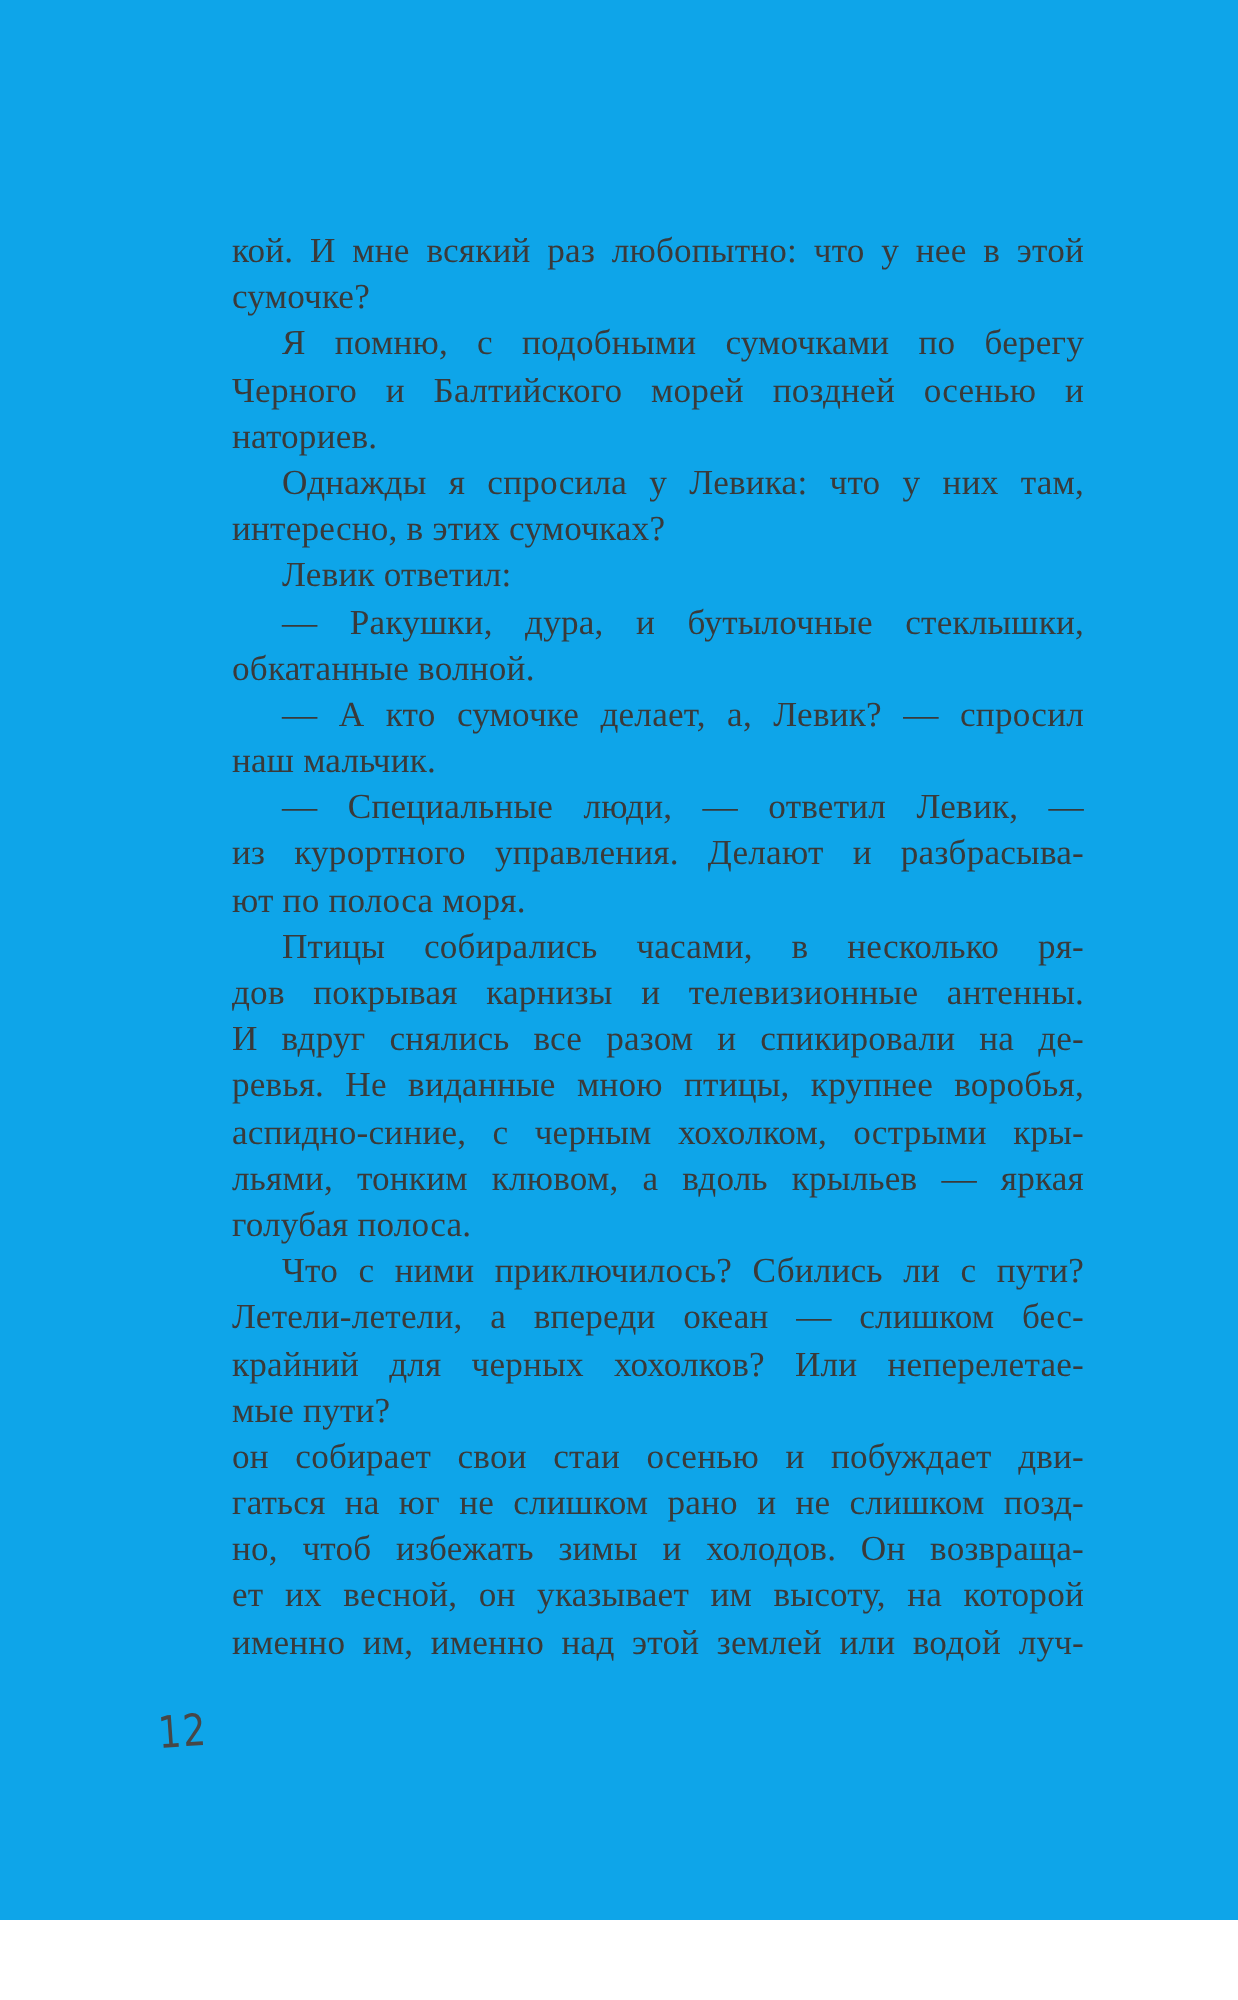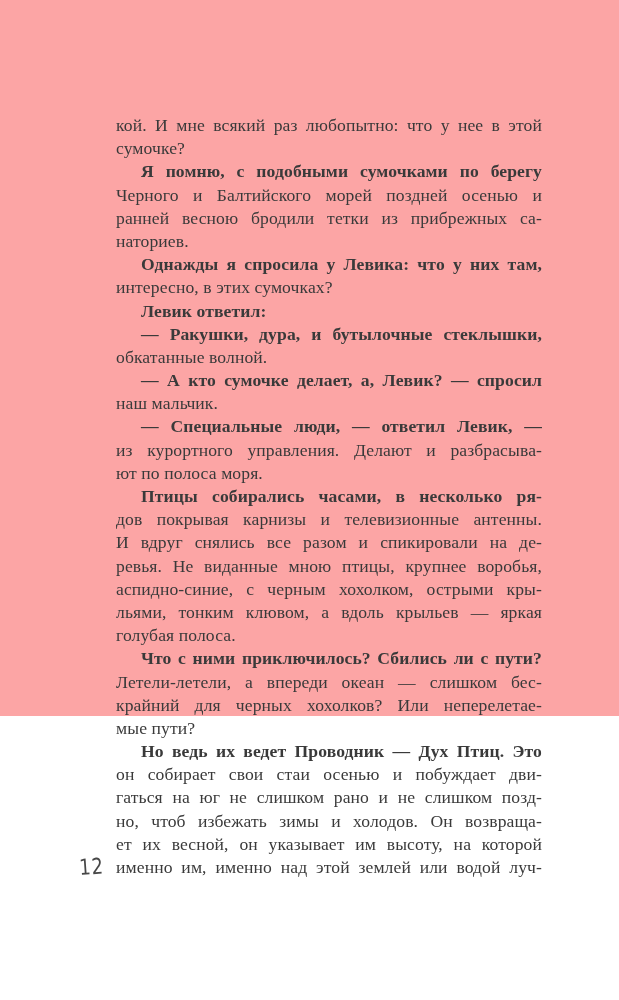--- a/index.html
+++ b/index.html
@@ -9,22 +9,22 @@
   body {
     width: 619px;
     height: 1000px;
     background: #ffffff;
     font-family: "Liberation Serif", serif;
     overflow: hidden;
   }
   .book-page {
     position: relative;
     width: 619px;
-    height: 716px;
-    background: #fca5a5;
+    height: 960px;
+    background: #0ea5e9;
     color: #3a3a3a;
   }
   .text-block {
     position: absolute;
     left: 116px;
     top: 114px;
     width: 426px;
     font-size: 17.6px;
     line-height: 23.2px;
     letter-spacing: 0.1px;
@@ -42,21 +42,20 @@
   .line.just {
     text-align: justify;
     text-align-last: justify;
   }
   .line.left {
     text-align: center;
     text-align-last: left;
   }
   .line.indent {
     text-indent: 25px;
-    font-weight: bold;
   }
   .folio {
     position: absolute;
     left: 80px;
     top: 855px;
     font-family: "DejaVu Sans", sans-serif;
     font-size: 22px;
     color: #474747;
     transform: rotate(-4deg) scaleX(0.82);
     transform-origin: left bottom;
@@ -68,21 +67,20 @@
 
 <div class="book-page" style="color: rgb(58, 58, 58);">
   <div class="text-block">
       <div class="para">
         <div class="line just">кой. И мне всякий раз любопытно: что у нее в этой</div>
         <div class="line left">сумочке?</div>
       </div>
       <div class="para">
         <div class="line just indent">Я помню, с подобными сумочками по берегу</div>
         <div class="line just">Черного и Балтийского морей поздней осенью и</div>
-        <div class="line just">ранней весною бродили тетки из прибрежных са-</div>
         <div class="line left">наториев.</div>
       </div>
       <div class="para">
         <div class="line just indent">Однажды я спросила у Левика: что у них там,</div>
         <div class="line left">интересно, в этих сумочках?</div>
       </div>
       <div class="para">
         <div class="line left indent">Левик ответил:</div>
       </div>
       <div class="para">
@@ -107,21 +105,20 @@
         <div class="line just">льями, тонким клювом, а вдоль крыльев — яркая</div>
         <div class="line left">голубая полоса.</div>
       </div>
       <div class="para">
         <div class="line just indent">Что с ними приключилось? Сбились ли с пути?</div>
         <div class="line just">Летели-летели, а впереди океан — слишком бес-</div>
         <div class="line just">крайний для черных хохолков? Или неперелетае-</div>
         <div class="line left">мые пути?</div>
       </div>
       <div class="para">
-        <div class="line just indent">Но ведь их ведет Проводник — Дух Птиц. Это</div>
         <div class="line just">он собирает свои стаи осенью и побуждает дви-</div>
         <div class="line just">гаться на юг не слишком рано и не слишком позд-</div>
         <div class="line just">но, чтоб избежать зимы и холодов. Он возвраща-</div>
         <div class="line just">ет их весной, он указывает им высоту, на которой</div>
         <div class="line just">именно им, именно над этой землей или водой луч-</div>
       </div>
     </div>
   <div class="folio" style="color: rgb(71, 71, 71);">12</div>
 </div>
 

